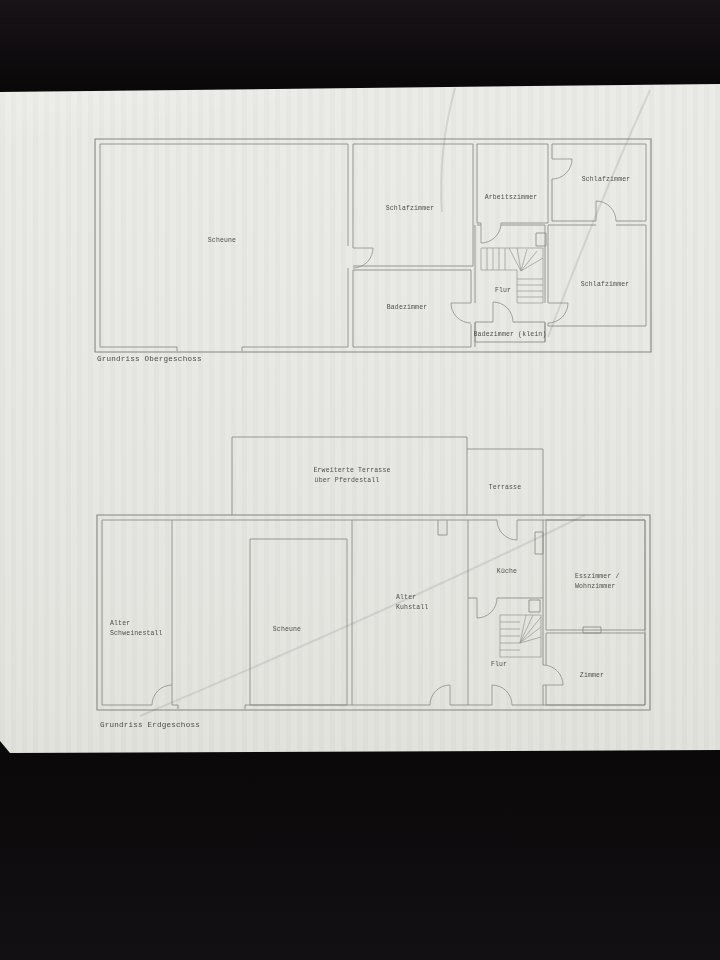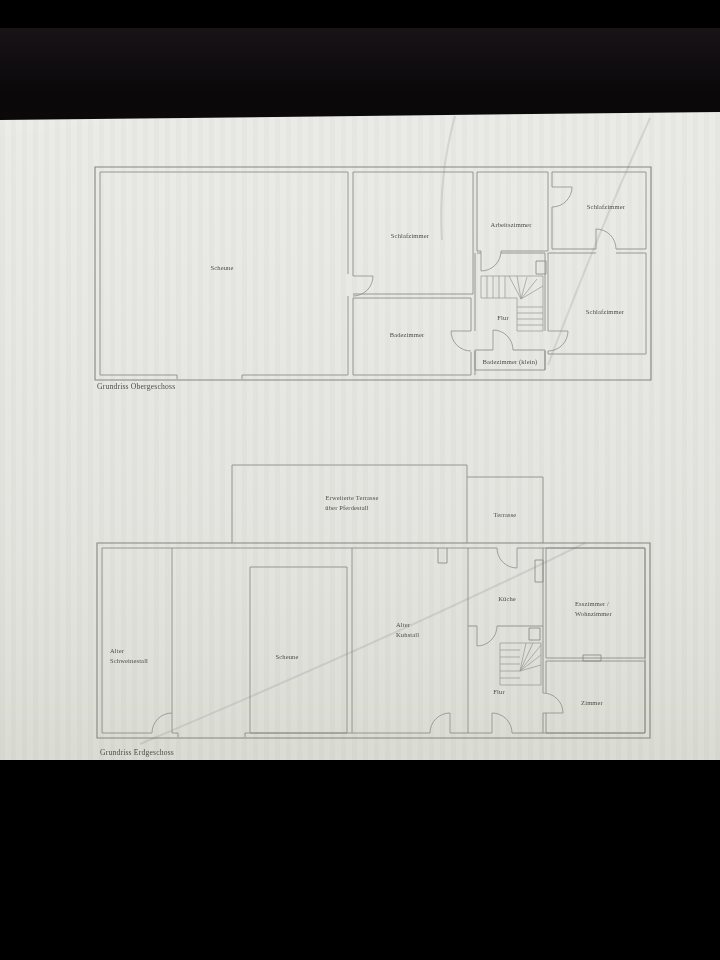--- a/index.html
+++ b/index.html
@@ -1,22 +1,21 @@
 <!DOCTYPE html>
 <html><head>
 <meta charset="utf-8">
 <style>
   html,body{margin:0;padding:0;background:#000;}
   .photo{
     position:relative;
-    width:720px;height:732px;
+    width:720px;height:960px;
     background:linear-gradient(180deg,#171317 0%,#0b080a 9%,#0b080a 78%,#131013 100%);
     overflow:hidden;
-    font-family:Liberation Serif, serif;
-    margin-top:28px;
+    font-family:Liberation Mono, monospace;
   }
   .paper{
     position:absolute;inset:0;
     clip-path:polygon(0 92px,720px 84px,720px 750px,10px 753px,0 741px);
     background:
       linear-gradient(172deg,rgba(255,255,255,.38) 0%,rgba(255,255,255,0) 14%),
       repeating-linear-gradient(90deg,rgba(95,100,88,.028) 0 5px,rgba(255,255,255,.03) 5px 11px),
       linear-gradient(180deg,#ebebe7 0%,#e7e8e3 38%,#e2e3dd 72%,#d9dbd3 100%);
   }
   .plan-svg{position:absolute;inset:0;}

